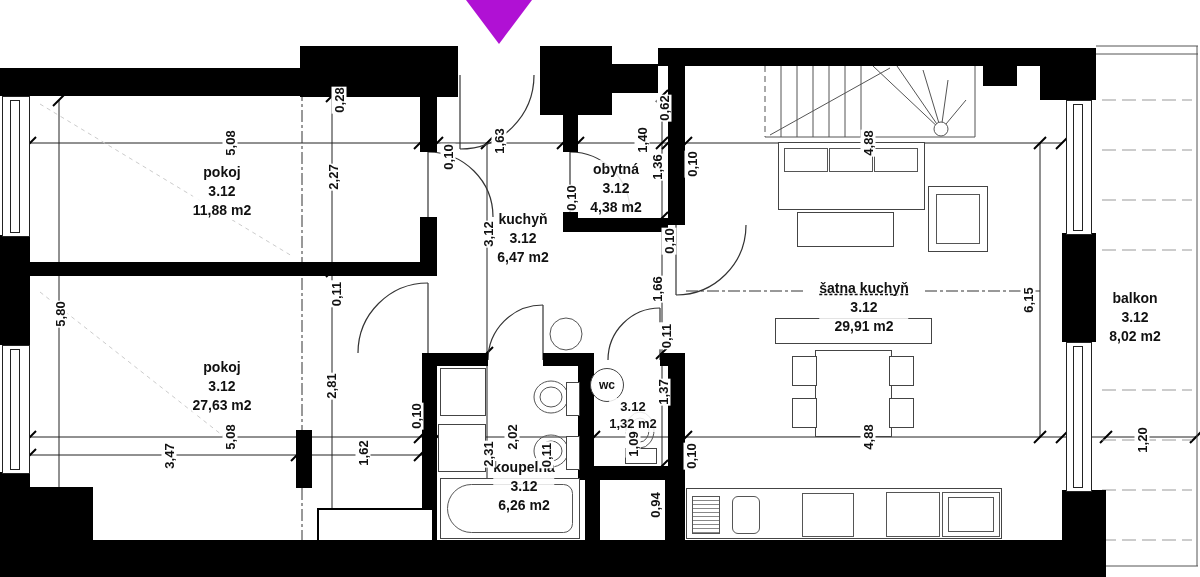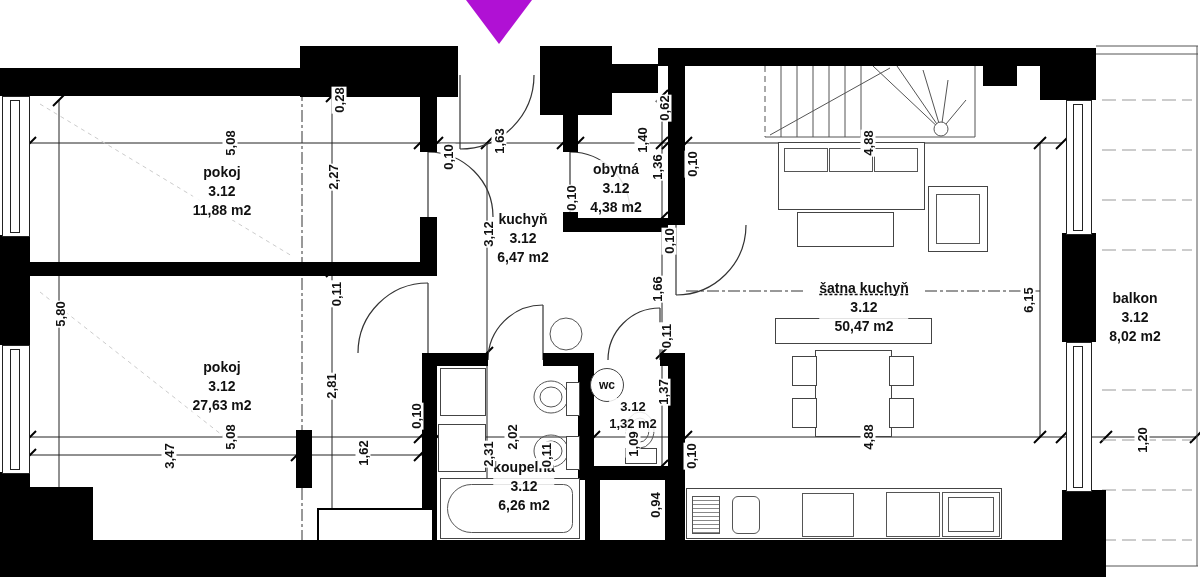--- a/index.html
+++ b/index.html
@@ -279,21 +279,21 @@
   <div class="wc-oval" style="left:590px;top:368px;width:32px;height:32px">
     <span>wc</span>
   </div>
   <div class="room-label" style="left:633px;top:398px;font-size:13px;line-height:17px">
     <span>3.12</span>
     <span>1,32 m2</span>
   </div>
   <div class="room-label" style="left:864px;top:279px">
     <span style="text-decoration:underline dashed">šatna kuchyň</span>
     <span>3.12</span>
-    <span>50,47 m2</span>
+    <span>29,91 m2</span>
   </div>
   <div class="room-label" style="left:1135px;top:289px">
     <span>balkon</span>
     <span>3.12</span>
     <span>8,02 m2</span>
   </div>
 
   <div id="dims">
       <div class="dim" style="left: 230px; top: 143px;">5,08</div>
       <div class="dim" style="left: 448px; top: 157px;">0,10</div>

